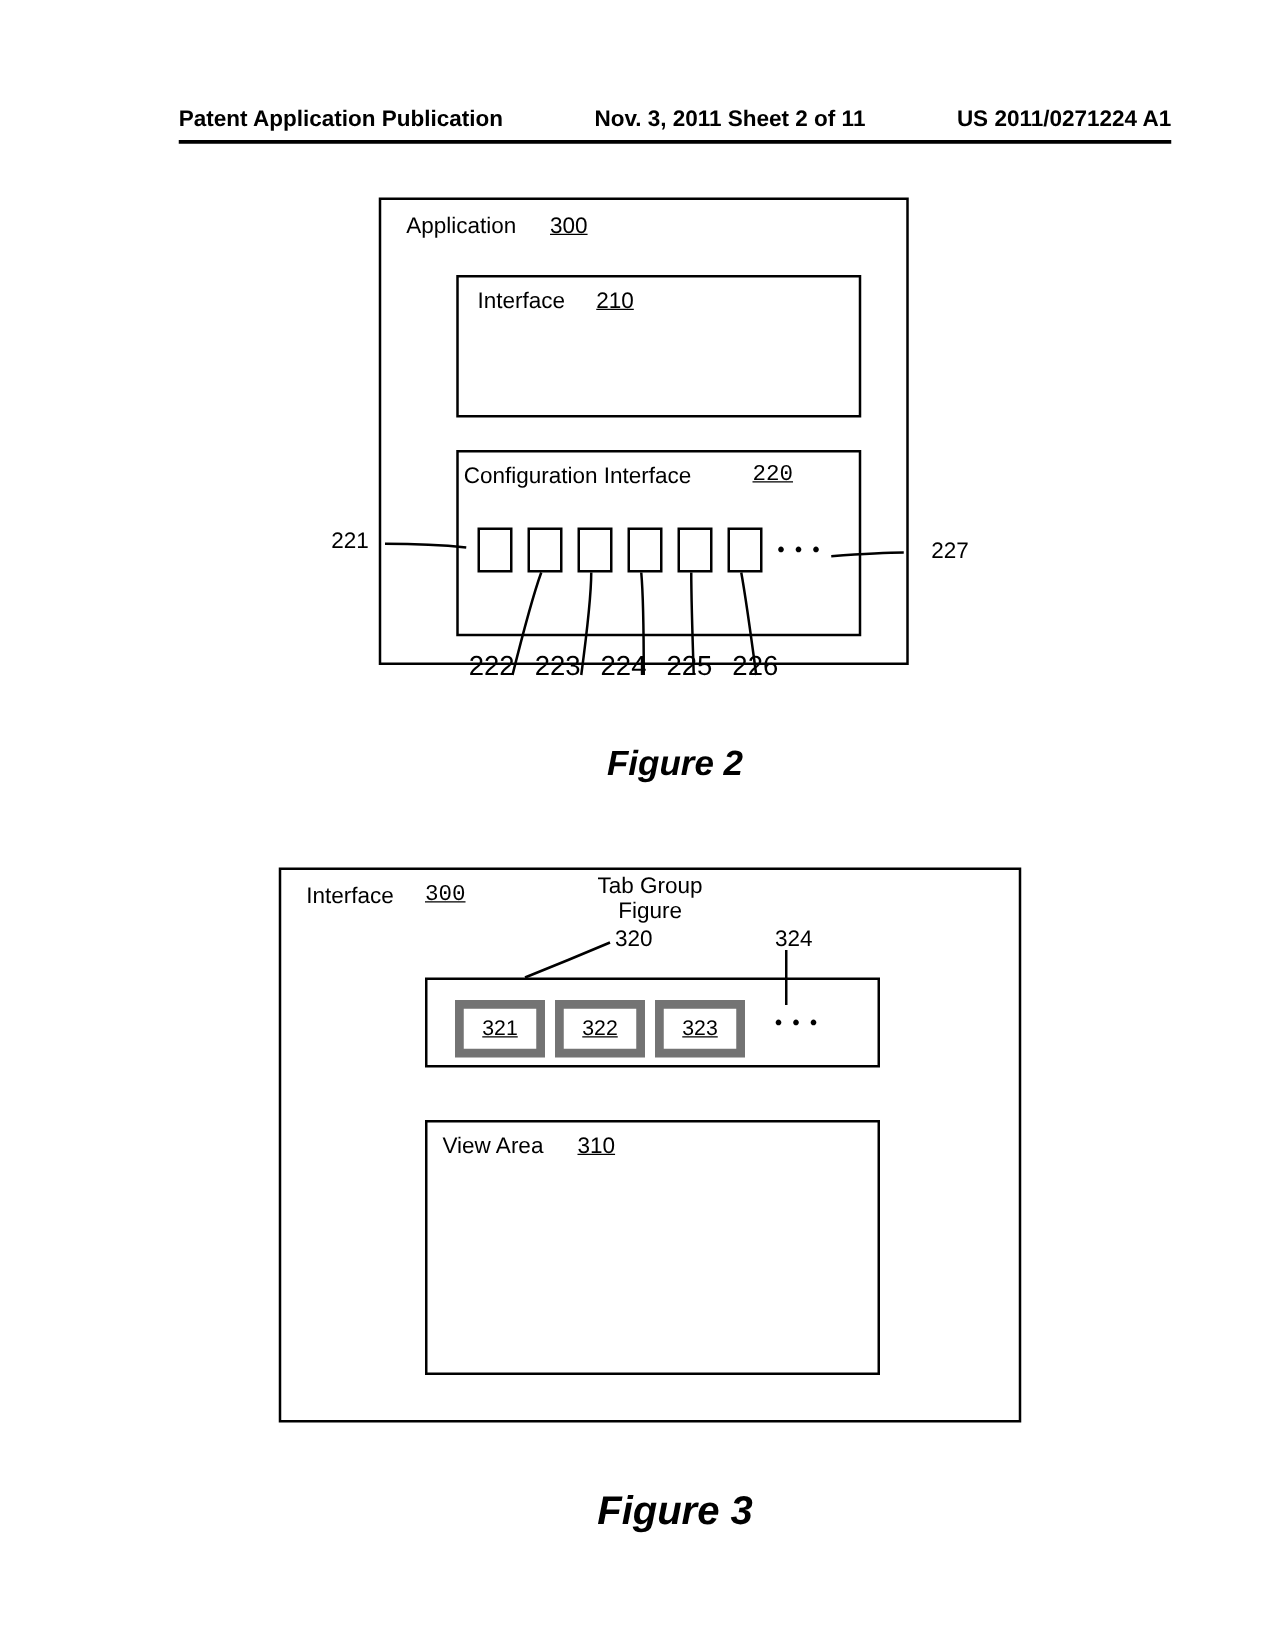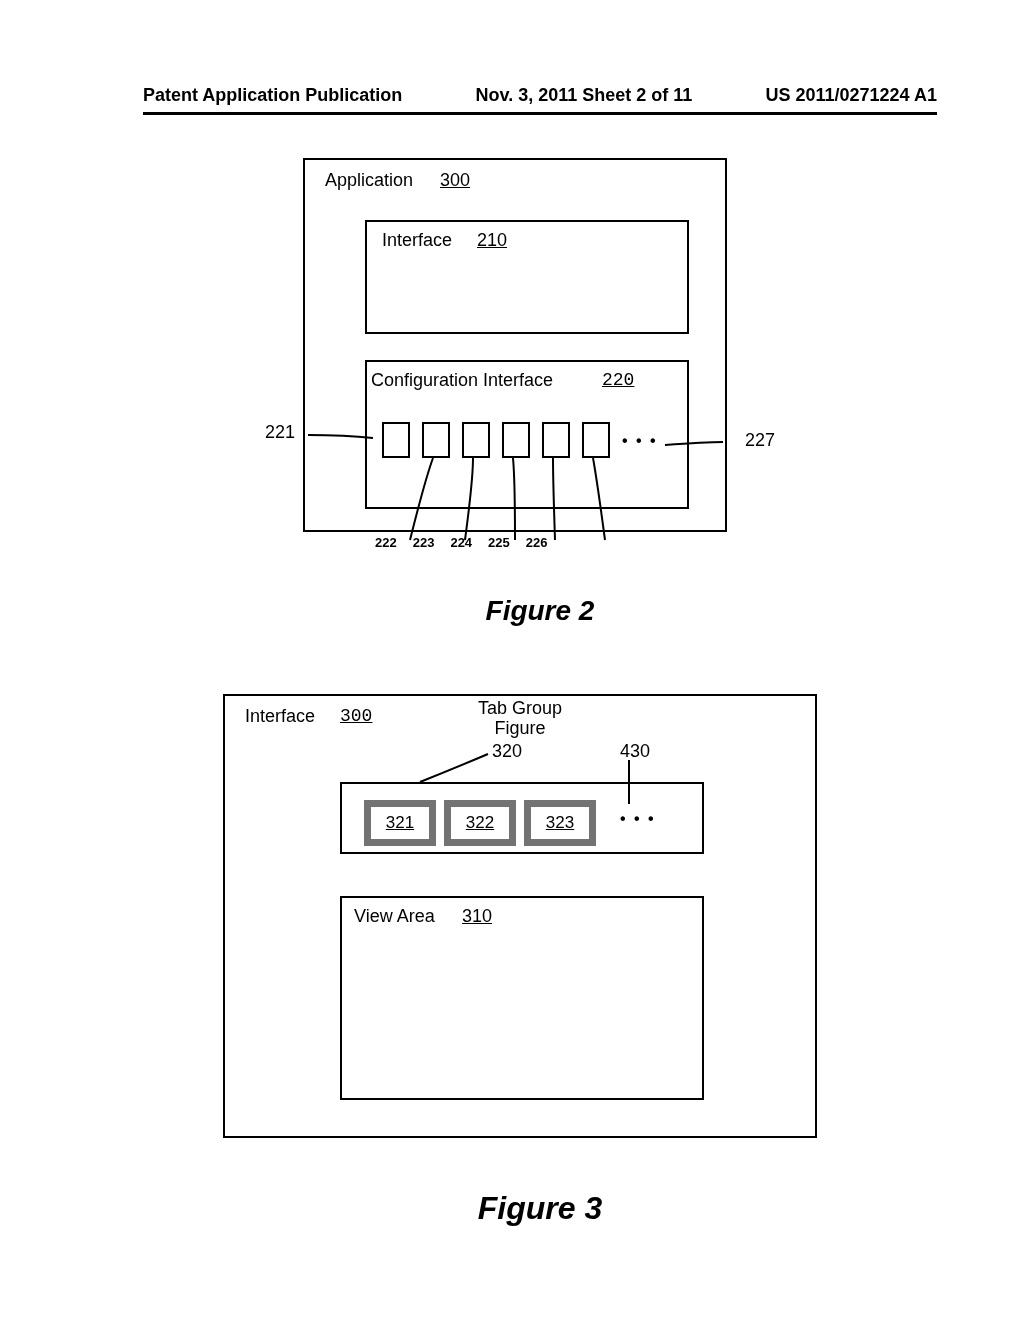--- a/index.html
+++ b/index.html
@@ -127,26 +127,25 @@
   .fig2 svg.leaders {
     position: absolute;
     left: 0;
     top: 0;
     width: 420px;
     height: 370px;
     overflow: visible;
   }
   .fig2-nums {
     position: absolute;
-    top: 375px;
+    top: 360px;
     left: 70px;
-    font-size: 13px;
+    font-size: 22px;
     display: flex;
     gap: 16px;
-    font-weight: bold;
   }
   .fig2-caption {
     position: absolute;
     left: 0;
     width: 1024px;
     top: 595px;
     text-align: center;
     font-size: 28px;
     font-weight: bold;
     font-style: italic;
@@ -285,21 +284,21 @@
 
   <div class="fig3">
     <span class="fig3-int-label">Interface</span>
     <span class="fig3-int-num">300</span>
 
     <div class="fig3-tg-label">
       <span>Tab Group</span><br>
       <span>Figure</span>
     </div>
     <span class="fig3-tg-num">320</span>
-    <span class="fig3-324">430</span>
+    <span class="fig3-324">324</span>
 
     <svg class="leaders">
       <path d="M 263 58 Q 230 72 195 86" fill="none" stroke="#000" stroke-width="2"></path>
       <path d="M 404 64 Q 404 90 404 108" fill="none" stroke="#000" stroke-width="2"></path>
     </svg>
 
     <div class="fig3-group">
       <div class="tab tab1">321</div>
       <div class="tab tab2">322</div>
       <div class="tab tab3">323</div>

